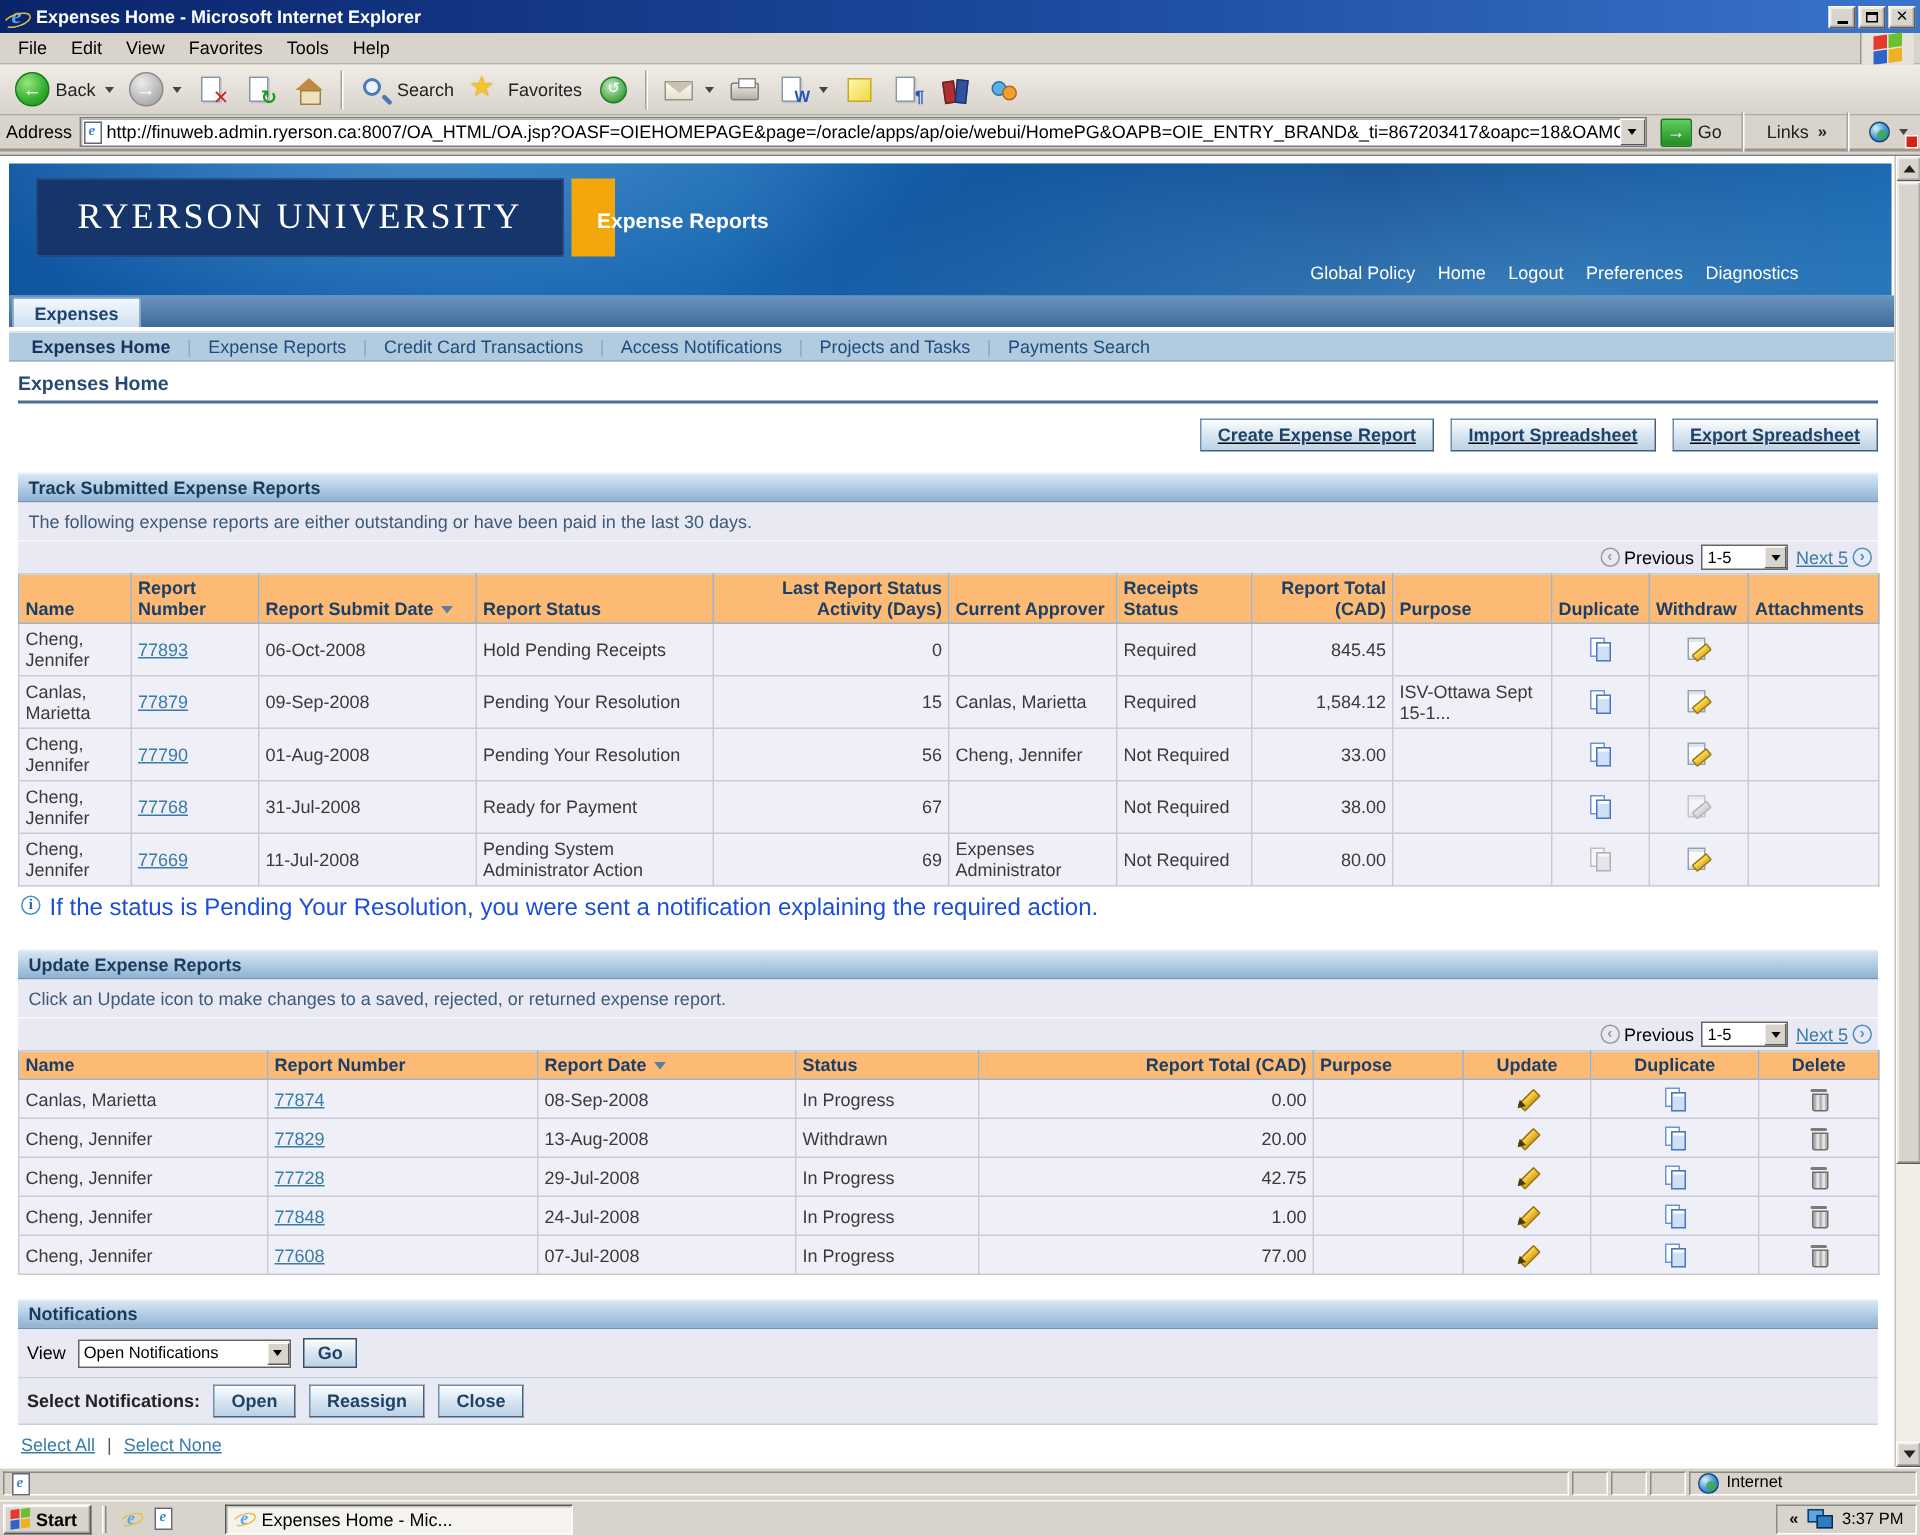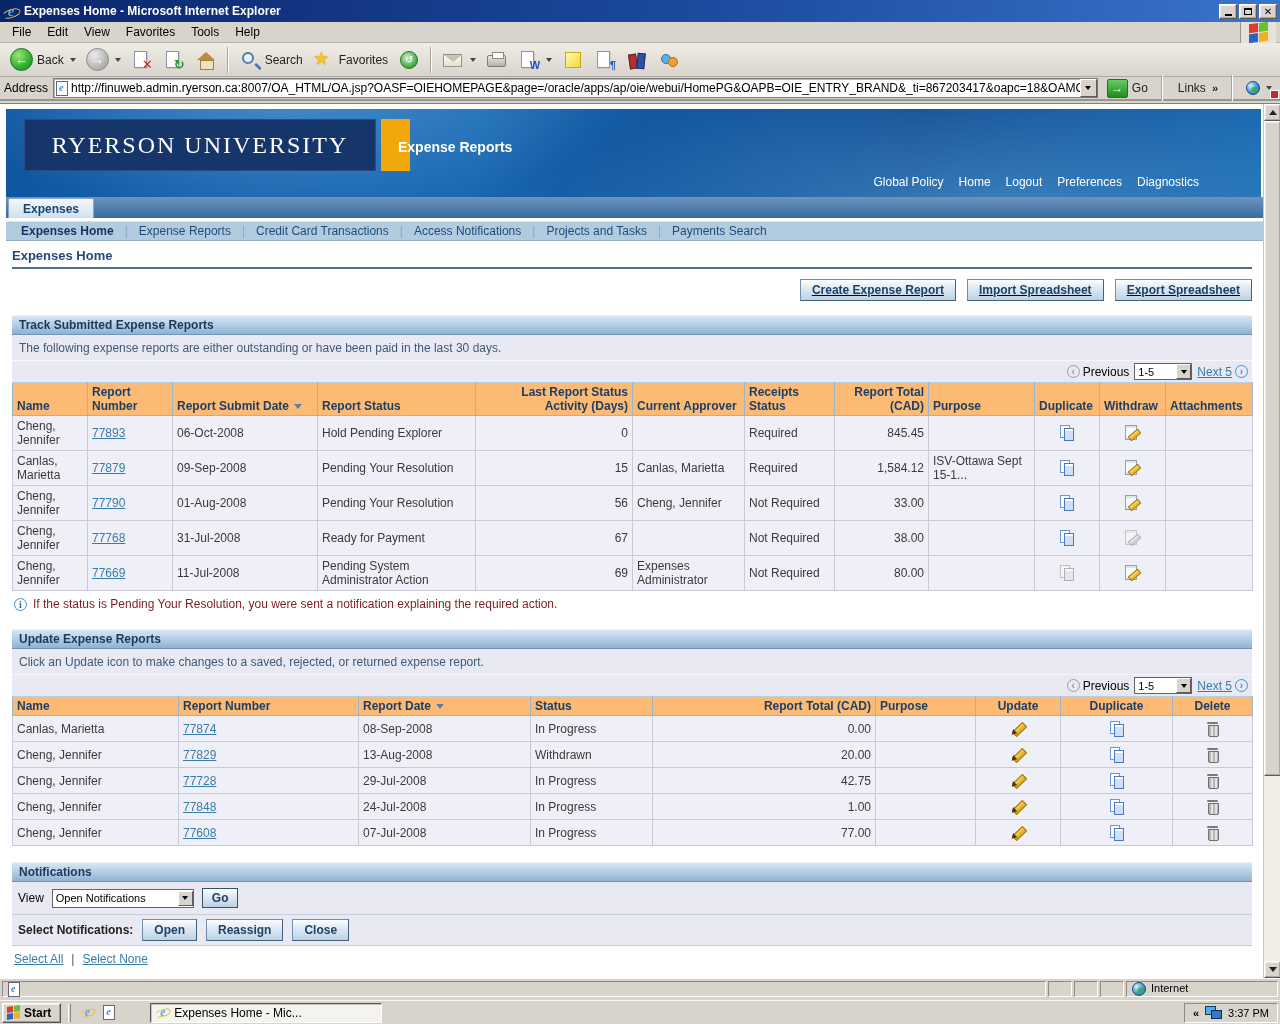--- a/index.html
+++ b/index.html
@@ -170,21 +170,21 @@
   .icpencil::after { content:""; position:absolute; left:0px; bottom:0px; width:0; height:0;
     border-top:3px solid transparent; border-bottom:3px solid transparent; border-right:5px solid #4a3a08; transform:rotate(-45deg); }
   .ictrash { position:relative; width:11px; height:14px; }
   .ictrash::before { content:""; position:absolute; top:0; left:0; right:0; height:2px; background:#7a7a7a; border-radius:1px; }
   .ictrash::after { content:""; position:absolute; top:3px; left:1px; width:9px; height:10px; border:1px solid #6e6e6e;
     background:repeating-linear-gradient(90deg,#b4b4b4 0 2px,#e4e4e4 2px 4px); border-radius:0 0 2px 2px; }
   .icinfo { width:13px; height:13px; border-radius:50%; border:1px solid #4a90c4; color:#2a6aa8; font:bold 10px "Liberation Serif",serif;
     display:inline-flex; align-items:center; justify-content:center; }
   .icinfo::before{content:"i";}
 
-  .notewrap { display:flex; align-items:flex-end; gap:6px; padding:6px 2px 2px; font-size:12px; color:#7f1d1d; }
+  .notewrap { display:flex; align-items:flex-start; gap:6px; padding:6px 2px 2px; font-size:16px; color:#1d4ed8; }
   .sectiongap { height:16px; }
 
   .viewrow { background:#e9e9f3; padding:6px 6px; display:flex; align-items:center; gap:8px; border-bottom:1px solid #c8d0dc; }
   .selrow  { background:#e9e9f3; padding:4px 6px; display:flex; align-items:center; gap:9px; border-bottom:1px solid #c8d0dc; }
   .selrow .lbl { font-weight:bold; color:#222; }
   .linksrow { padding:6px 2px; display:flex; align-items:center; gap:8px; }
   .linksrow a { color:#3a7ca8; font-size:12px;text-decoration:underline; }
   .linksrow .vsep { color:#555; }
   .wgo { padding:2px 9px; background:linear-gradient(#fdfeff,#dce8f2 45%,#bcd2e4); border:1px solid #33506e; font-weight:bold; font-size:12px; color:#1f4268; }
 
@@ -453,21 +453,21 @@
           <th class="tar">Report Total (CAD)</th>
           <th>Purpose</th>
           <th>Duplicate</th>
           <th>Withdraw</th>
           <th>Attachments</th>
         </tr>
         <tr>
           <td>Cheng, Jennifer</td>
           <td><a href="#">77893</a></td>
           <td>06-Oct-2008</td>
-          <td>Hold Pending Explorer</td>
+          <td>Hold Pending Receipts</td>
           <td class="tar">0</td>
           <td></td>
           <td>Required</td>
           <td class="tar">845.45</td>
           <td></td>
           <td class="tac"><span class="ic iccopy"></span></td>
           <td class="tac"><span class="ic icwd"></span></td>
           <td></td>
         </tr>
         <tr>

